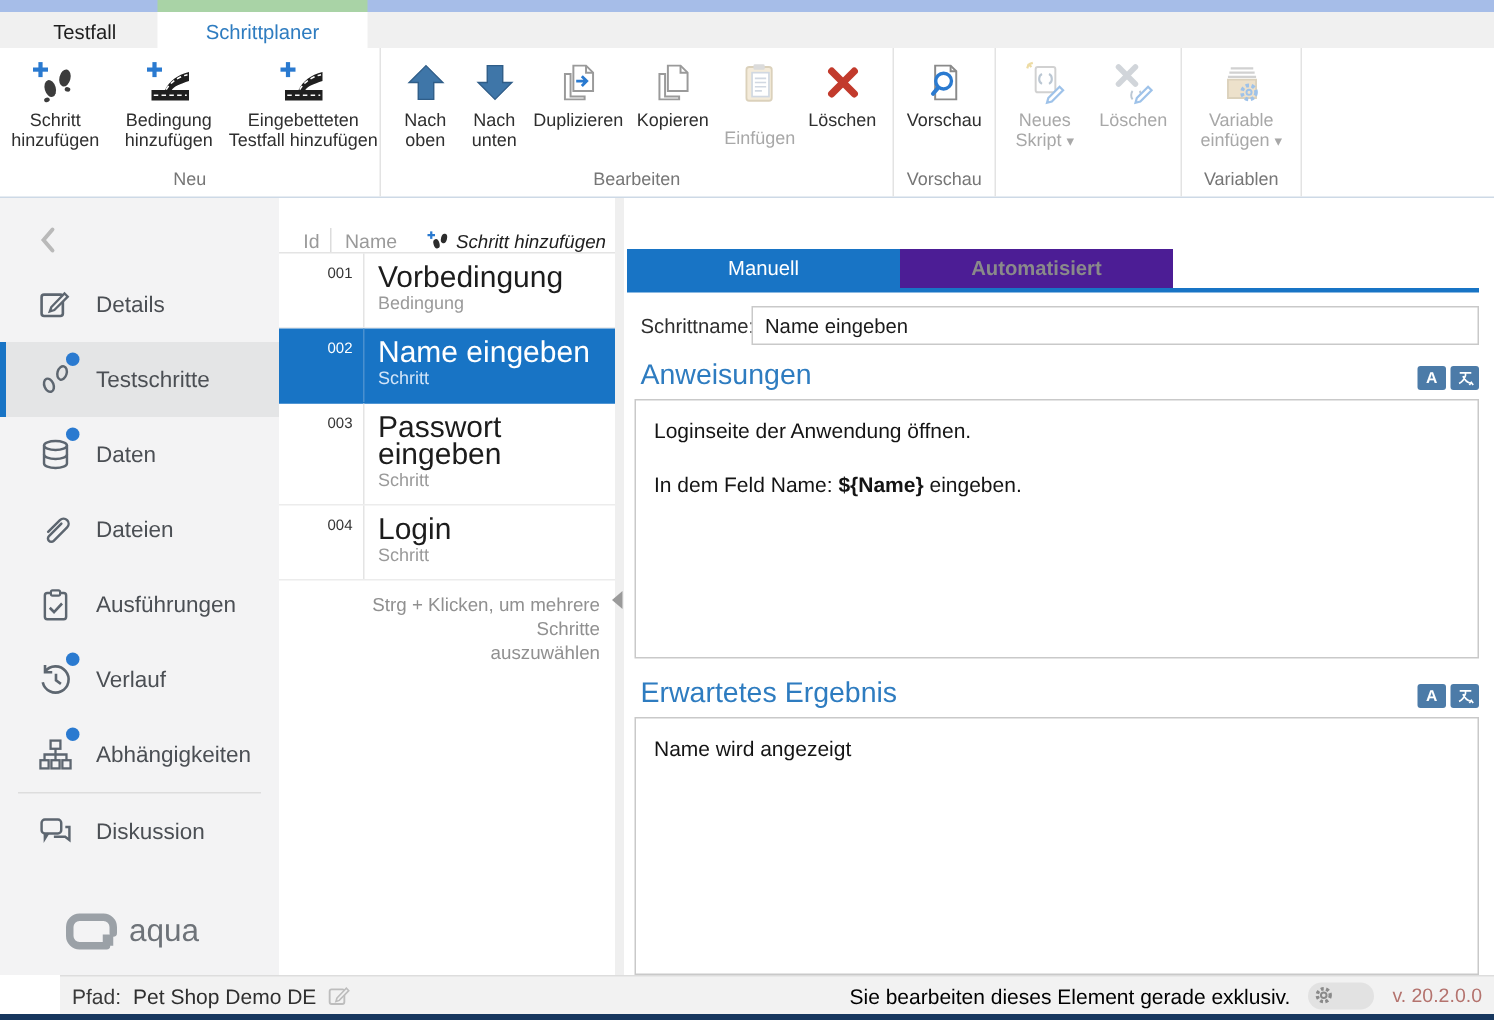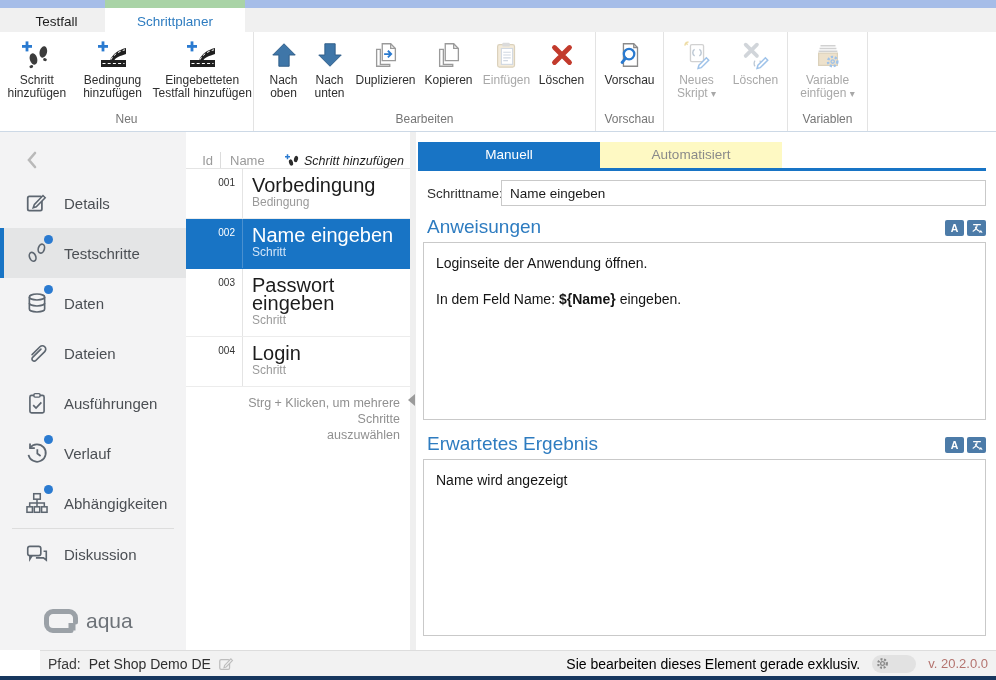--- a/index.html
+++ b/index.html
@@ -62,24 +62,24 @@
   .srow.sel .stitle { color:#fff; }
   .srow.sel .stype { color:#d3e5f8; }
   .steps-hint { padding:8px 10px 0 20px; text-align:right; font-size:12.5px; line-height:16px; color:#909090; }
 
   
   .splitter { width:6px; background:#efefef; flex:none; position:relative; cursor:col-resize; }
   .tri-left { position:absolute; top:262px; left:-2px; width:0; height:0; border-top:6px solid transparent; border-bottom:6px solid transparent; border-right:7px solid #9a9a9a; }
 
   
   .detail { flex:1; background:#fff; display:flex; flex-direction:column; padding:10px 10px 0 2px; min-width:0; }
-  .dtabs { display:flex; border-bottom:3px solid #1874c5; flex:none; }
+  .dtabs { display:flex; border-bottom:3px solid #1874c5; flex:none;margin-top:24px; }
   .dtab { width:182px; height:26px; line-height:26px; text-align:center; font-size:13.5px; cursor:pointer; }
   .dtab.active { background:#1874c5; color:#fff; }
-  .dtab.idle { background:#fef9c3; color:#8a8a8a; }
+  .dtab.idle { background:#4c1d95; color:#8a8a8a;font-weight:bold; }
   .namerow { display:flex; align-items:center; margin:9px 0 0 9px; flex:none; }
   .namerow label { font-size:13.5px; color:#2f2f2f; width:74px; flex:none; }
   .namerow input { flex:1; height:26px; border:1px solid #c9c9c9; font-family:inherit; font-size:13.5px; color:#1a1a1a; padding:0 8px; outline:none; }
   .sechead { display:flex; align-items:flex-end; margin:10px 0 4px 9px; flex:none; }
   .sechead h2 { font-size:19px; font-weight:400; color:#2e7cc0; flex:1; }
   .lang-ics { display:flex; gap:3px; padding-bottom:2px; }
   .lang-ic { width:19px; height:16px; background:#4c7ba8; border-radius:2px; display:flex; align-items:center; justify-content:center; cursor:pointer; }
   .lang-ic span { color:#fff; font-size:10.5px; font-weight:bold; line-height:1; }
   .tarea { border:1px solid #c9c9c9; margin-left:5px; background:#fff; padding:11px 12px; font-size:14px; color:#141414; line-height:18px; }
   .tarea.t1 { height:178px; }
@@ -193,21 +193,21 @@
         <div class="rbtn" style="width:60px;">
           <span class="ic">
             <svg width="30" height="30" viewBox="0 0 32 32">
               <path d="M12 4 h9 l5 5 v13 h-14 z" fill="#fff" stroke="#9a9a9a" stroke-width="1.4"></path>
               <path d="M21 4 v5 h5" fill="none" stroke="#9a9a9a" stroke-width="1.4"></path>
               <path d="M6 10 h4 v16 h10 v2 H6 z" fill="#fff" stroke="#9a9a9a" stroke-width="1.4"></path>
             </svg>
           </span>
           <span class="lbl">Kopieren</span>
         </div>
-        <div class="rbtn disabled" style="width:56px;">
+        <div class="rbtn disabled" style="width:56px;gap:12px;">
           <span class="ic">
             <svg width="30" height="30" viewBox="0 0 32 32">
               <rect x="6" y="5" width="18" height="24" rx="2" fill="#e8d5ae" stroke="#b09a6a" stroke-width="1.3"></rect>
               <rect x="11" y="3" width="8" height="4" rx="1" fill="#b0b0b0"></rect>
               <rect x="10" y="9" width="12" height="17" fill="#fff" stroke="#9aabc0" stroke-width="1.2"></rect>
               <path d="M12 13 h8 M12 16 h8 M12 19 h8 M12 22 h5" stroke="#9aabc0" stroke-width="1.2"></path>
             </svg>
           </span>
           <span class="lbl">Einfügen</span>
         </div>

